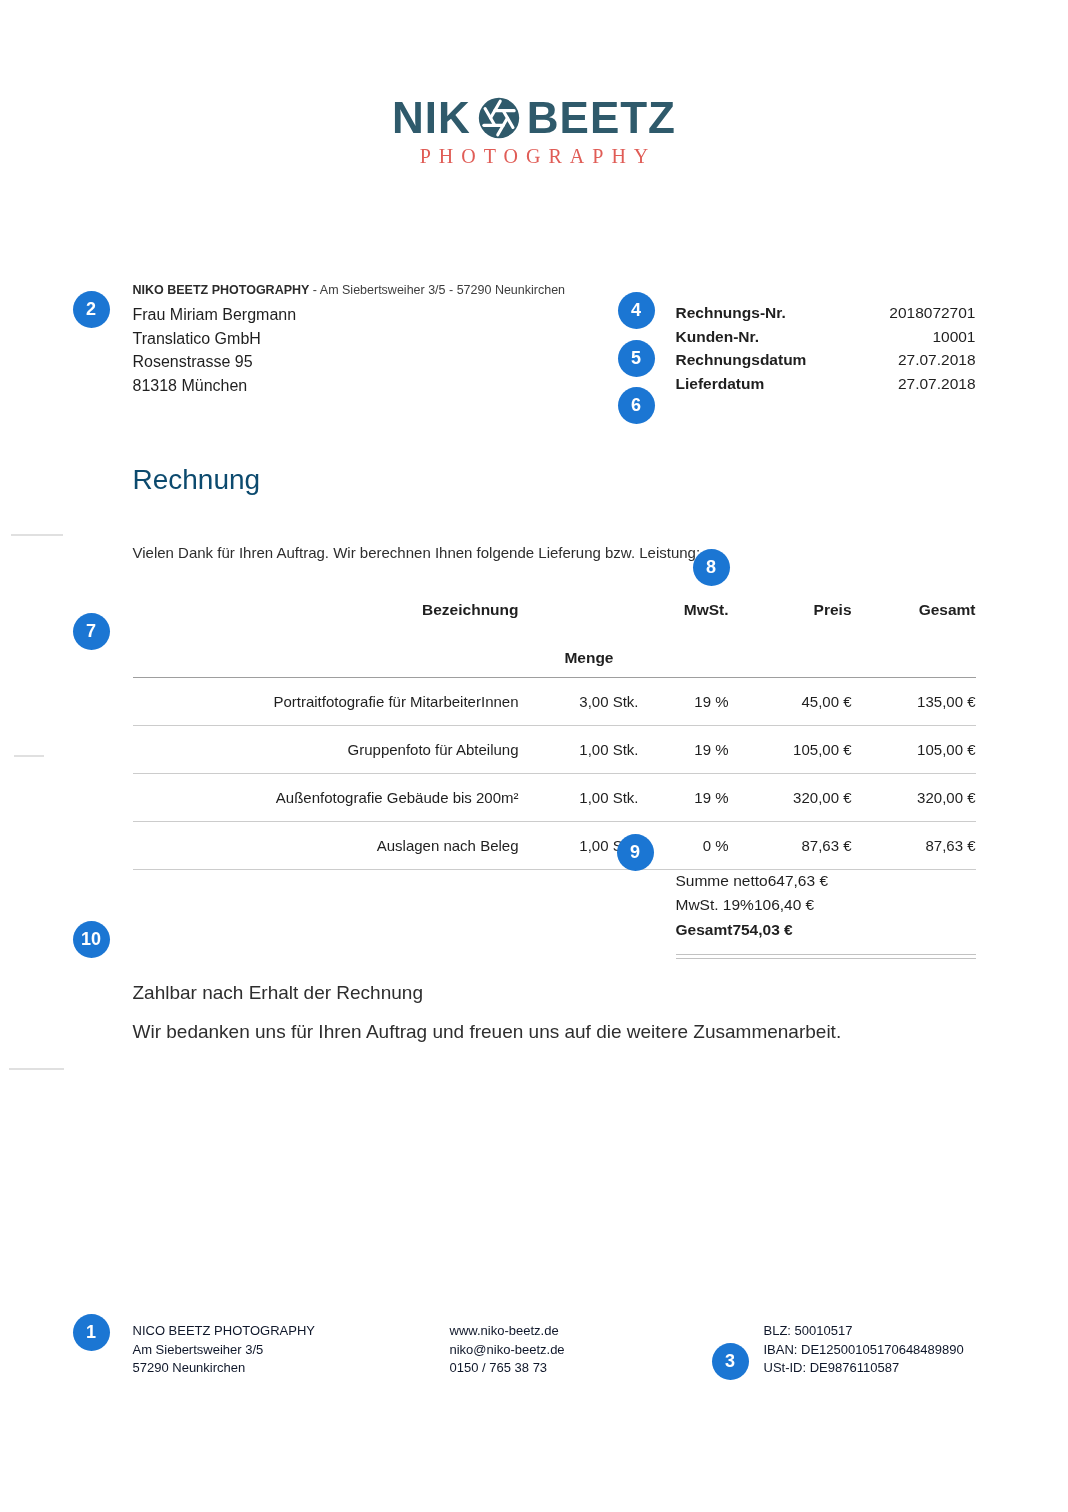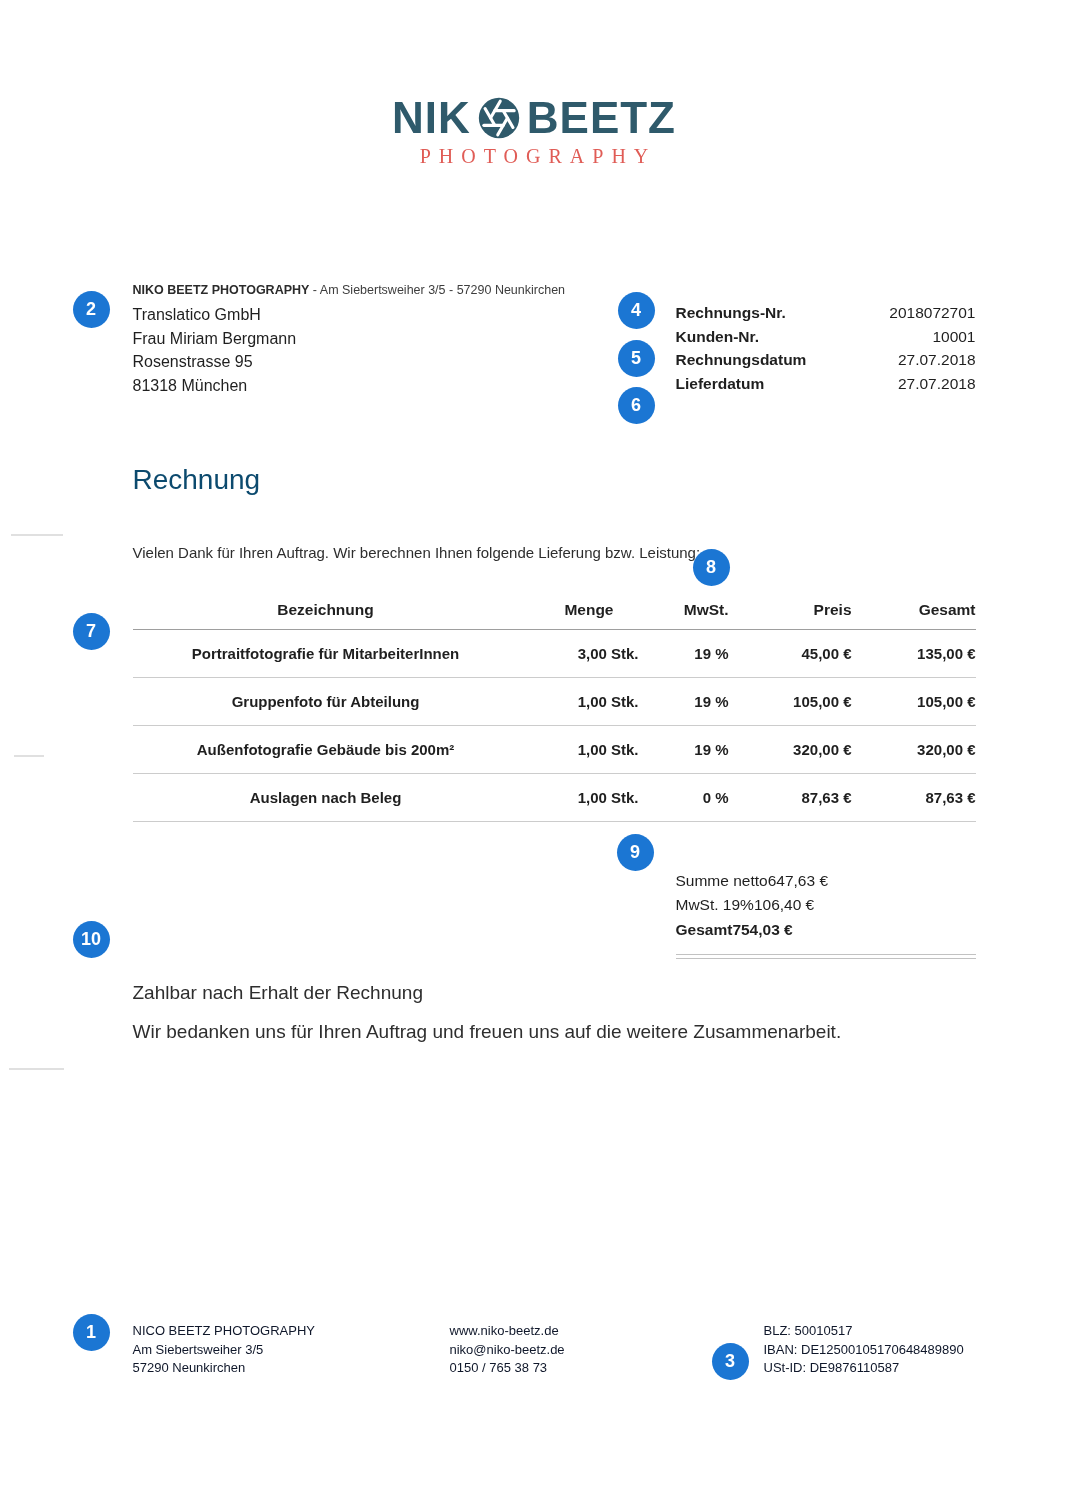--- a/index.html
+++ b/index.html
@@ -33,27 +33,27 @@
   .meta-row { display:flex; justify-content:space-between; line-height:23.7px; }
   .meta-label { font-weight:700; }
 
   
   .doc-title { position:absolute; left:124px; top:464px; font-size:28px; font-weight:300; color:#0c4a6e; }
   .intro { position:absolute; left:124px; top:544px; font-size:15px; color:#2e2e2e; }
 
   
   .items { position:absolute; left:124px; top:601px; width:843px; }
   .t-head { display:flex; font-weight:700; font-size:15.5px; padding-bottom:10px; border-bottom:1px solid #9e9e9e; }
-  .t-row  { display:flex; align-items:center; font-size:15px; height:47px; border-bottom:1px solid #cccccc;font-weight:bold; }
-  .c-name  { flex:1 1 auto; text-align:center; }
+  .t-row  { display:flex; align-items:center; font-size:15px; height:47px; border-bottom:1px solid #cccccc; }
+  .c-name  { flex:1 1 auto; text-align:right; }
   .c-qty   { flex:0 0 120px; text-align:right; }
   .c-vat   { flex:0 0 90px;  text-align:right; }
   .c-price { flex:0 0 123px; text-align:right; }
   .c-total { flex:0 0 124px; text-align:right; }
-  .t-head .c-qty { padding-right:25px; box-sizing:border-box; }
+  .t-head .c-qty { padding-right:25px; box-sizing:border-box;margin-top:48px; }
 
   
   .totals { position:absolute; left:667px; top:869px; width:300px; font-size:15.5px; }
   .totals-row { display:flex; justify-content:flex-start; line-height:24.3px; }
   .totals-row.bold { font-weight:700; }
   .totals-rule { margin-top:12px; height:3px; border-top:1px solid #c2c2c2; border-bottom:1px solid #c2c2c2; }
 
   
   .note { position:absolute; left:124px; font-size:19px; color:#2e2e2e; }
   .note-1 { top:982px; }
@@ -106,22 +106,22 @@
         <span>BEETZ</span>
     </div>
     <div class="logo-sub">PHOTOGRAPHY</div>
   </div>
 
   <div class="addr-block">
     <div class="sender-line">
       <span class="b">NIKO BEETZ PHOTOGRAPHY</span><span> - Am Siebertsweiher 3/5 - 57290 Neunkirchen</span>
     </div>
     <div class="recipient">
+      <div>Frau Miriam Bergmann</div>
       <div>Translatico GmbH</div>
-      <div>Frau Miriam Bergmann</div>
       <div>Rosenstrasse 95</div>
       <div>81318 München</div>
     </div>
   </div>
 
   <div class="meta">
     <div class="meta-row">
       <span class="meta-label">Rechnungs-Nr.</span>
       <span class="meta-value">2018072701</span>
     </div>

